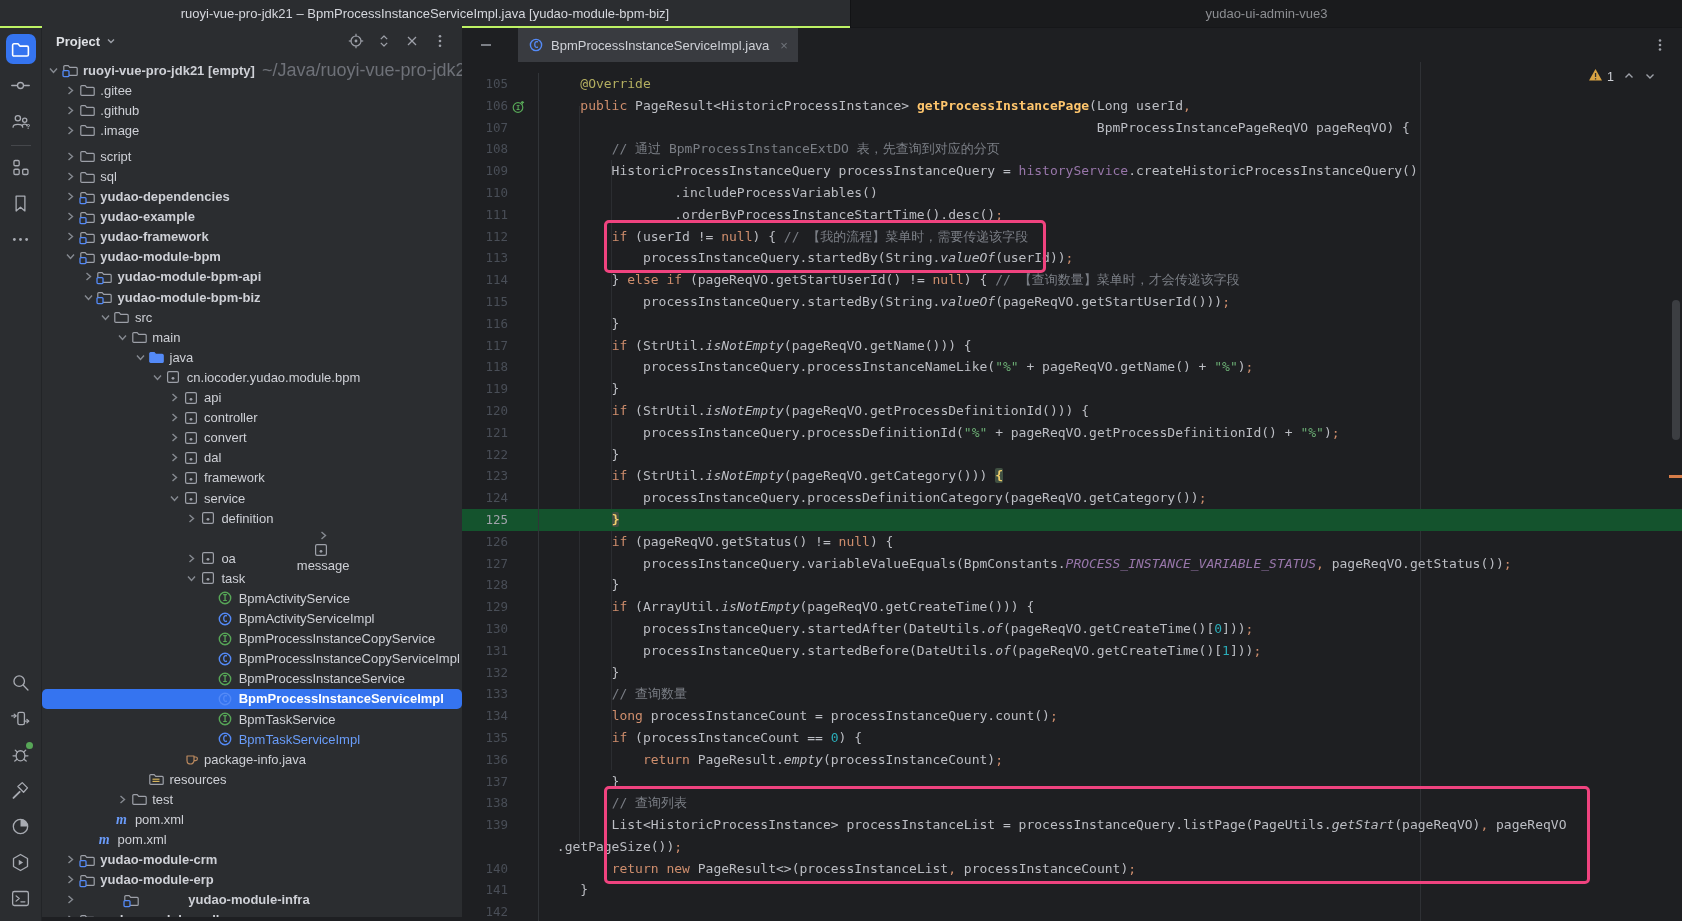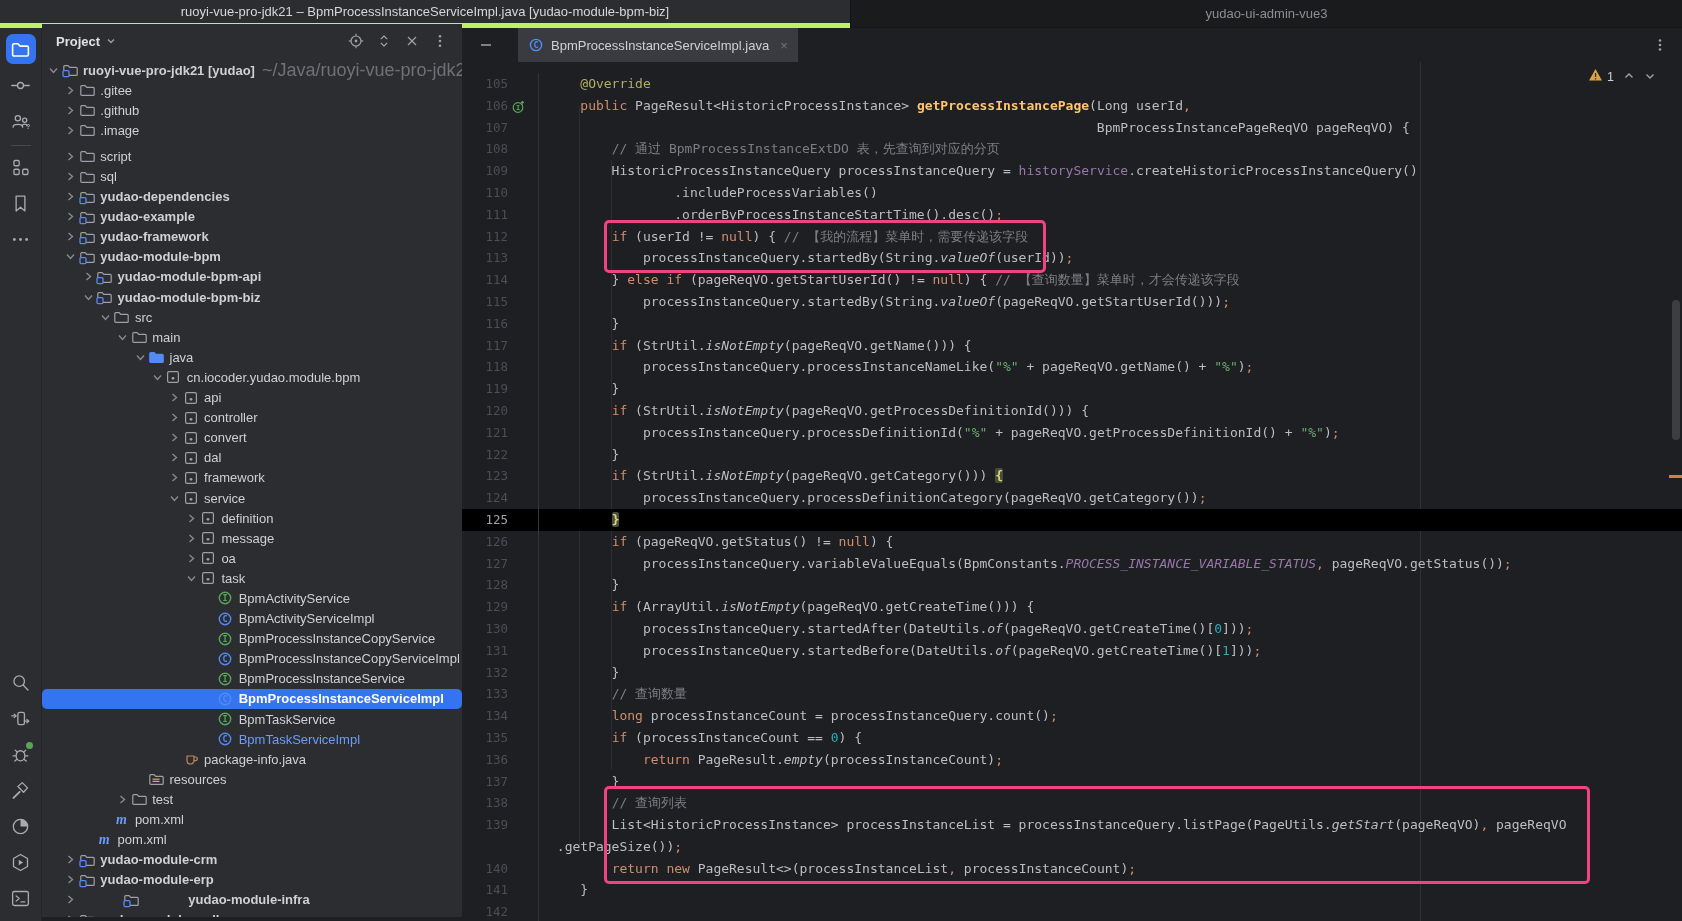--- a/index.html
+++ b/index.html
@@ -3,21 +3,21 @@
 <meta charset="utf-8">
 <style>
   * { margin:0; padding:0; box-sizing:border-box; }
   html,body { width:1682px; height:921px; overflow:hidden; background:#1e1f22;
               font-family:"Liberation Sans","DejaVu Sans",sans-serif; }
   .app { position:relative; width:1682px; height:921px; }
 
   
   .titlebar { position:absolute; top:0; left:0; width:1682px; height:28px; display:flex; }
   .tb-left { width:850px; background:#2b2d30; display:flex; align-items:center; justify-content:center;
-             color:#d5d7dd; font-size:13px; border-bottom:5px solid #bef264; }
+             color:#d5d7dd; font-size:13px; border-bottom:2px solid #bef264; }
   .tb-right { flex:1; background:#1a1b1d; display:flex; align-items:center; justify-content:center;
               color:#8c8e92; font-size:13px; border-left:1px solid #121315; border-bottom:1px solid #161719; }
 
   
   .activity-bar { position:absolute; top:28px; left:0; width:42px; height:893px; background:#2b2d30;
                   border-right:1px solid #222427; display:flex; flex-direction:column; align-items:center; }
   .ab-icon { width:30px; height:30px; margin-top:6px; border-radius:7px; display:flex;
              align-items:center; justify-content:center; position:relative; }
   .ab-icon svg { width:21px; height:21px; }
   .ab-icon.active { background:#3574f0; }
@@ -52,21 +52,21 @@
   .tab .ticon { width:16px; height:16px; display:flex; }
   .tab-close { color:#70747b; font-size:13px; margin-left:4px; }
   .ts-spacer { flex:1; }
   .ts-more { margin-right:12px; width:20px; display:flex; justify-content:center; }
 
   .code-scroll { position:absolute; top:34px; left:0; right:0; bottom:0; overflow:hidden; padding-top:11px; }
   .guide { position:absolute; width:1px; background:#2b2d31; }
   .margin-guide { position:absolute; left:958px; top:0; bottom:0; width:1px; background:#2f3135; }
   .crow { display:flex; height:21.8px; line-height:21.8px;
           font-family:"DejaVu Sans Mono","Liberation Mono",monospace; font-size:13px; position:relative; }
-  .crow.cur { background:#000000;align-items:center; }
+  .crow.cur { background:#14532d;align-items:center; }
   .gut { width:76px; flex:none; text-align:right; padding-right:30px; color:#494e57; font-size:12.5px; position:relative; }
   .crow.cur .gut { color:#a0a3ab; }
   .cline { white-space:pre; padding-left:10px; border-left:1px solid #313438; }
   .gicon { position:absolute; left:50px; top:4px; }
 
   .tk-d { color:#bcbec4; } .tk-k { color:#cf8e6d; } .tk-a { color:#b3ae60; }
   .tk-c { color:#7a7e85; } .tk-s { color:#6aab73; } .tk-n { color:#2aacb8; }
   .tk-f { color:#9876aa; } .tk-t { color:#9876aa; font-style:italic; }
   .tk-i { color:#bcbec4; font-style:italic; } .tk-m { color:#ffc66d; font-weight:600; }
   .tk-p { color:#cf8e6d; }
@@ -229,21 +229,21 @@
             <svg width="11" height="11" viewBox="0 0 11 11">
               <polyline points="2,3.5 5.5,7.5 9,3.5" fill="none" stroke="#868a91" stroke-width="1.4"></polyline>
             </svg>
           </span>
           <span class="ticon">
             <svg width="16" height="16" viewBox="0 0 16 16" fill="none" stroke="#9da0a8" stroke-width="1.2" stroke-linejoin="round">
               <path d="M1.8 4.6 a1 1 0 0 1 1-1 h3.4 l1.5 1.8 h6.5 a1 1 0 0 1 1 1 v6 a1 1 0 0 1-1 1 h-11.4 a1 1 0 0 1-1-1 z"></path>
               <rect x="1" y="8.6" width="6" height="6" rx="1" fill="#2b2d30" stroke="#548af7" stroke-width="1.3"></rect>
             </svg>
           </span>
-          <span class="tlabel">ruoyi-vue-pro-jdk21 [yudao]</span>
+          <span class="tlabel">ruoyi-vue-pro-jdk21 [empty]</span>
           <span class="tree-extra">~/Java/ruoyi-vue-pro-jdk21</span>
         </div>
         <div class="trow" style="padding-left: 21.3px;">
           <span class="chev">
             <svg width="11" height="11" viewBox="0 0 11 11">
               <polyline points="3.5,2 7.5,5.5 3.5,9" fill="none" stroke="#868a91" stroke-width="1.4"></polyline>
             </svg>
           </span>
           <span class="ticon">
             <svg width="16" height="16" viewBox="0 0 16 16" fill="none" stroke="#9da0a8" stroke-width="1.2" stroke-linejoin="round">
@@ -532,21 +532,21 @@
             </svg>
           </span>
           <span class="ticon">
             <svg width="16" height="16" viewBox="0 0 16 16" fill="none" stroke="#9da0a8" stroke-width="1.2" stroke-linejoin="round">
               <rect x="2.6" y="2.6" width="10.8" height="10.8" rx="1.4"></rect>
               <circle cx="8" cy="9.3" r="1.4" fill="#9da0a8" stroke="none"></circle>
             </svg>
           </span>
           <span class="tlabel">definition</span>
         </div>
-        <div class="trow" style="padding-left: 142.4px;">
+        <div class="trow" style="padding-left: 142.4px; flex-direction: column;">
           <span class="chev">
             <svg width="11" height="11" viewBox="0 0 11 11">
               <polyline points="3.5,2 7.5,5.5 3.5,9" fill="none" stroke="#868a91" stroke-width="1.4"></polyline>
             </svg>
           </span>
           <span class="ticon">
             <svg width="16" height="16" viewBox="0 0 16 16" fill="none" stroke="#9da0a8" stroke-width="1.2" stroke-linejoin="round">
               <rect x="2.6" y="2.6" width="10.8" height="10.8" rx="1.4"></rect>
               <circle cx="8" cy="9.3" r="1.4" fill="#9da0a8" stroke="none"></circle>
             </svg>

